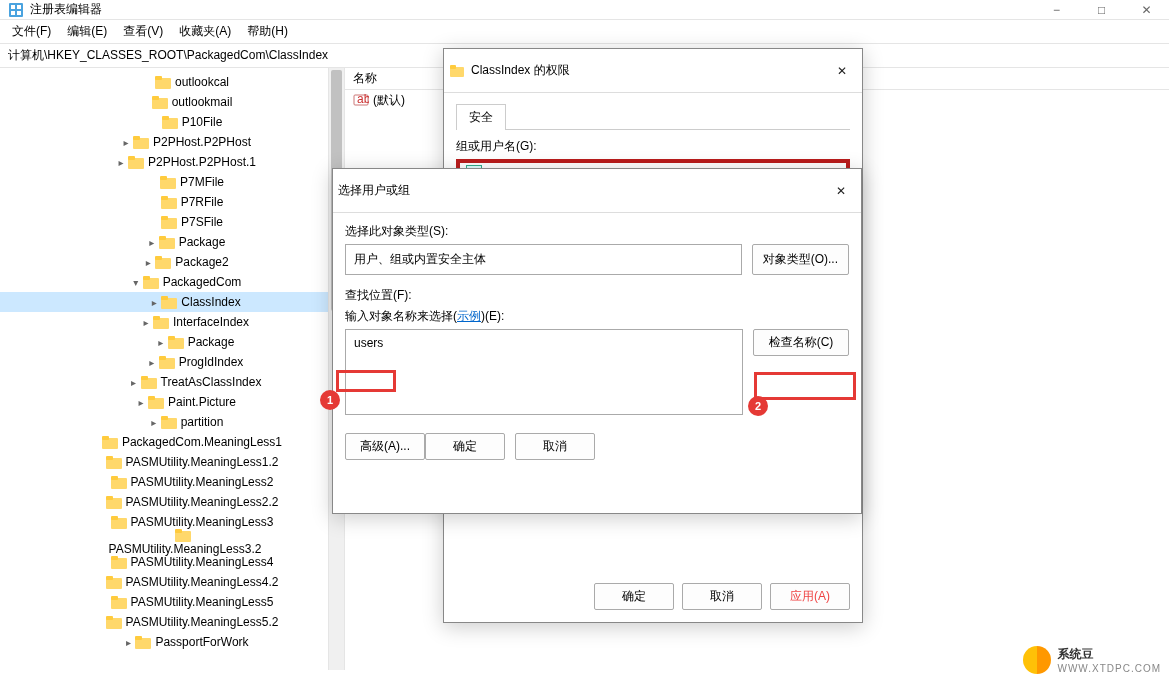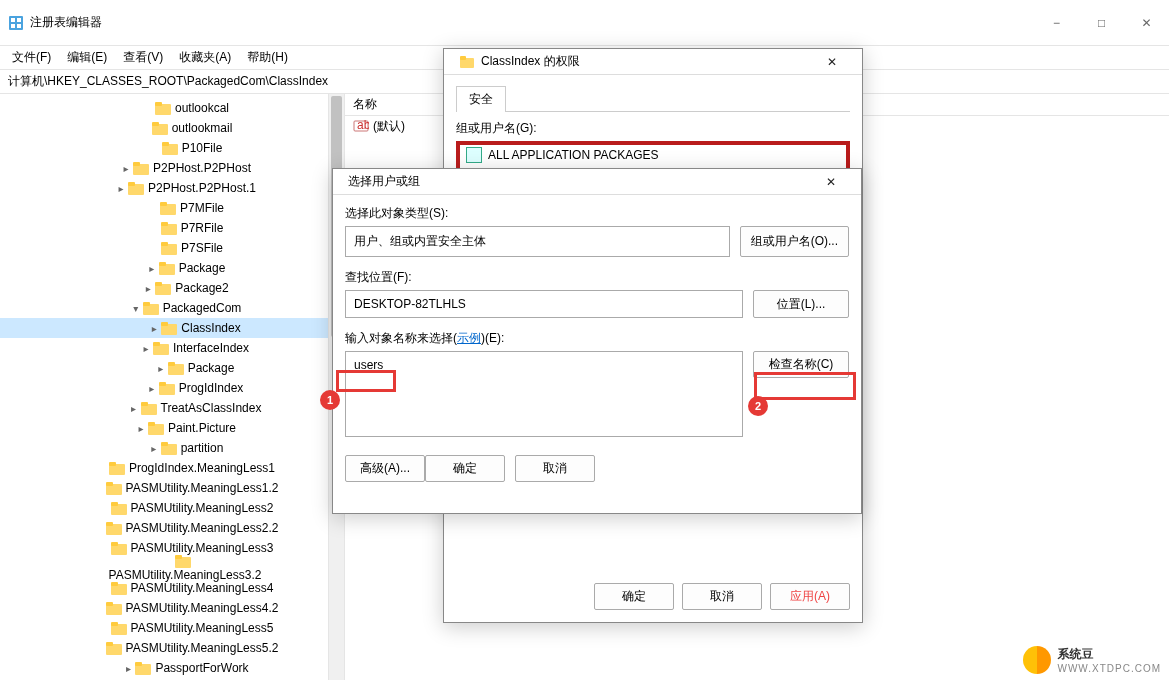--- a/index.html
+++ b/index.html
@@ -1,18 +1,18 @@
 <!DOCTYPE html>
 <html><head>
 <meta charset="utf-8">
 <style>
 * { box-sizing: border-box; margin: 0; padding: 0; font-family: "Microsoft YaHei", "Segoe UI", sans-serif; font-size: 12px; }
 body { background: #fff; width: 1169px; height: 680px; position: relative; overflow: hidden; }
 
-.titlebar { height: 46px; display: flex; align-items: center; padding-left: 8px; background: #fff; border-bottom: 1px solid #e5e5e5; }
+.titlebar { height: 20px; display: flex; align-items: center; padding-left: 8px; background: #fff; border-bottom: 1px solid #e5e5e5; }
 .titlebar .app-icon { width: 16px; height: 16px; margin-right: 6px; }
 .titlebar .title { flex: 1; color: #000; }
 .win-controls { display: flex; }
 .win-btn { width: 45px; height: 30px; display: flex; align-items: center; justify-content: center; color: #666; }
 
 .menubar { height: 24px; display: flex; align-items: center; padding: 0 4px; background: #fff; border-bottom: 1px solid #e5e5e5; }
 .menu-item { padding: 2px 8px; color: #000; }
 
 .addressbar { height: 24px; display: flex; align-items: center; padding: 0 8px; border-bottom: 1px solid #e5e5e5; background: #fff; color: #000; }
 
@@ -24,21 +24,21 @@
 .folder-icon { width: 16px; height: 14px; margin-right: 4px; display: inline-block; }
 .tree-label { color: #000; }
 
 .list-panel { flex: 1; background: #fff; }
 .list-header { height: 22px; border-bottom: 1px solid #e5e5e5; display: flex; align-items: center; padding-left: 8px; color: #000; }
 .list-row { display: flex; align-items: center; height: 20px; padding-left: 8px; }
 .list-row .val-icon { width: 16px; height: 16px; margin-right: 4px; }
 
 
 .dialog { position: absolute; background: #fff; border: 1px solid #888; box-shadow: 0 4px 20px rgba(0,0,0,0.2); }
-.dlg-title { height: 26px; display: flex; align-items: center; padding: 0 15px; background: #fff; border-bottom: 1px solid #ddd; }
+.dlg-title { height: 44px; display: flex; align-items: center; padding: 0 5px; background: #fff; border-bottom: 1px solid #ddd; }
 .dlg-title .t { flex: 1; color: #000; }
 .dlg-close { width: 30px; height: 30px; display: flex; align-items: center; justify-content: center; color: #222; }
 .dlg-body { padding: 10px 12px; }
 .group-label { color: #000; margin-bottom: 4px; display: block; }
 .field-box { border: 1px solid #aaa; background: #fff; padding: 6px 8px; color: #000; min-height: 24px; }
 .btn { border: 1px solid #aaa; background: #fdfdfd; padding: 4px 10px; min-width: 80px; text-align: center; color: #000; cursor: pointer; border-radius: 2px; }
 .btn:disabled, .btn.disabled { color: #ef4444; }
 .link { color: #0066cc; text-decoration: underline; }
 
 
@@ -240,21 +240,21 @@
             <rect x="0" y="1" width="7" height="4" fill="#ffcb3d" rx="1"></rect>
           </svg></span>
         <span class="tree-label">partition</span>
       </div>
       <div class="tree-row" style="padding-left: 26px;">
         <span class="twisty"></span>
         <span class="folder-icon"><svg viewBox="0 0 16 14" width="16" height="14">
             <rect x="0" y="3" width="16" height="11" fill="#ffd86b" rx="1"></rect>
             <rect x="0" y="1" width="7" height="4" fill="#ffcb3d" rx="1"></rect>
           </svg></span>
-        <span class="tree-label">ProgIdIndex.MeaningLess1</span>
+        <span class="tree-label">PackagedCom.MeaningLess1</span>
       </div>
       <div class="tree-row" style="padding-left: 26px;">
         <span class="twisty"></span>
         <span class="folder-icon"><svg viewBox="0 0 16 14" width="16" height="14">
             <rect x="0" y="3" width="16" height="11" fill="#ffd86b" rx="1"></rect>
             <rect x="0" y="1" width="7" height="4" fill="#ffcb3d" rx="1"></rect>
           </svg></span>
         <span class="tree-label">PASMUtility.MeaningLess1.2</span>
       </div>
       <div class="tree-row" style="padding-left: 26px;">
@@ -376,28 +376,24 @@
 <div class="dialog" style="left:332px; top:168px; width:530px; height:346px;">
   <div class="dlg-title">
     <span class="t">选择用户或组</span>
     <span class="dlg-close">✕</span>
   </div>
   <div class="dlg-body">
 
     <span class="group-label">选择此对象类型(S):</span>
     <div style="display:flex; gap:10px; margin-bottom:12px;">
       <div class="field-box" style="flex:1">用户、组或内置安全主体</div>
-      <button class="btn" style="min-width:96px">组或用户名(O)...</button>
+      <button class="btn" style="min-width:96px">对象类型(O)...</button>
     </div>
 
     <span class="group-label">查找位置(F):</span>
-    <div style="display:flex; gap:10px; margin-bottom:12px;">
-      <div class="field-box" style="flex:1">DESKTOP-82TLHLS</div>
-      <button class="btn" style="min-width:96px">位置(L)...</button>
-    </div>
 
     <span class="group-label">
       <span>输入对象名称来选择(</span><a class="link">示例</a><span>)(E):</span>
     </span>
     <div style="display:flex; gap:10px; align-items:flex-start; margin-bottom:18px;">
       <div class="field-box" style="flex:1; height:86px;">
         <span>users</span>
       </div>
       <button class="btn" style="min-width:96px">检查名称(C)</button>
     </div>

